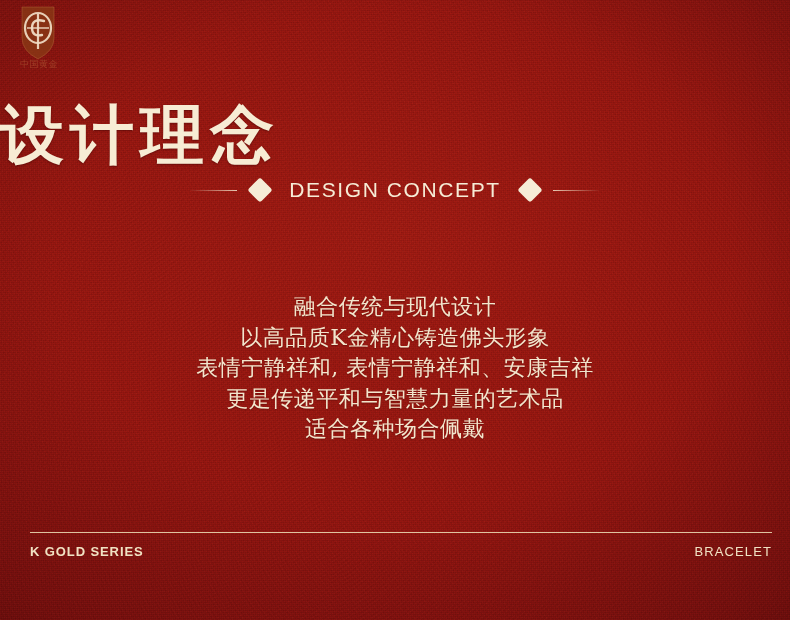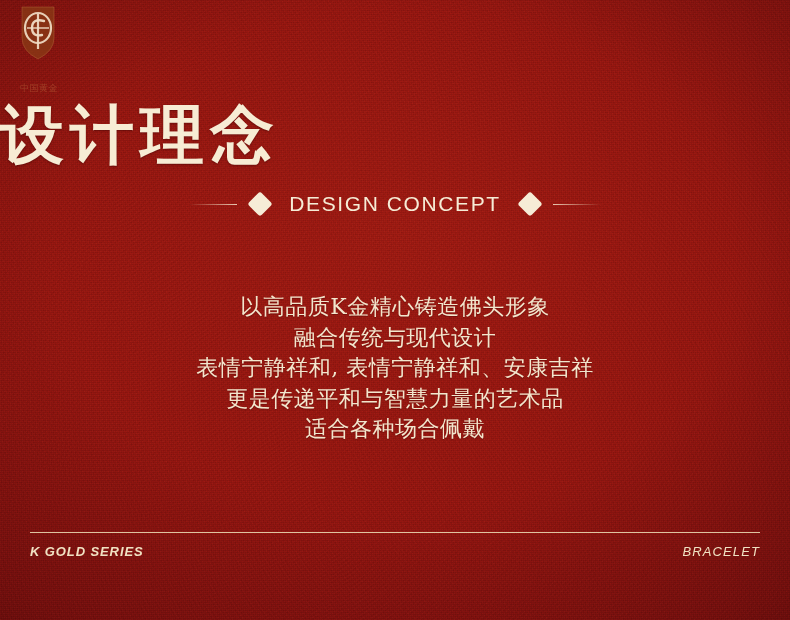--- a/index.html
+++ b/index.html
@@ -70,21 +70,20 @@
     position: absolute;
     left: 2px;
     top: 54px;
     width: 58px;
     text-align: center;
     font-family: Liberation Serif, serif;
     font-size: 9px;
     letter-spacing: .5px;
     color: rgba(196,120,70,.42);
     white-space: nowrap;
-    margin-top: 24px;
   }
 
   
   .heading-block {
     position: absolute;
     left: 0;
     right: 0;
     top: 96px;
   }
   .title-cn {
@@ -93,21 +92,21 @@
     font-size: 64px;
     line-height: 78px;
     letter-spacing: 6px;
     color: #f7ecd4;
     text-shadow: 0 1px 2px rgba(70,6,6,.55);
     margin: 0;
     padding: 0;
   }
 
   .subtitle-row {
-    margin-top: 18px;
+    margin-top: 4px;
     display: flex;
     align-items: center;
     justify-content: center;
     gap: 14px;
   }
   .rule-seg {
     width: 48px;
     height: 1px;
     background: linear-gradient(90deg, rgba(244,230,204,0) 0%, rgba(244,230,204,.85) 100%);
   }
@@ -147,23 +146,22 @@
     letter-spacing: .5px;
     color: #f3e6cd;
     white-space: nowrap;
     text-shadow: 0 1px 1px rgba(70,6,6,.4);
   }
 
   
   .footer {
     position: absolute;
     left: 30px;
-    right: 30px;
+    right: 18px;
     top: 532px;
-    font-style: italic;
   }
   .footer-rule {
     height: 1px;
     background: #e8d7b0;
     opacity: .9;
   }
   .footer-row {
     margin-top: 11px;
     display: flex;
     align-items: baseline;
@@ -207,22 +205,22 @@
     <div class="subtitle-row">
       <span class="rule-seg"></span>
       <span class="diamond"></span>
       <span class="subtitle-en">DESIGN CONCEPT</span>
       <span class="diamond"></span>
       <span class="rule-seg right"></span>
     </div>
   </div>
 
   <div class="body-copy">
+    <div class="body-line">融合传统与现代设计</div>
     <div class="body-line">以高品质K金精心铸造佛头形象</div>
-    <div class="body-line">融合传统与现代设计</div>
     <div class="body-line">表情宁静祥和, 表情宁静祥和、安康吉祥</div>
     <div class="body-line">更是传递平和与智慧力量的艺术品</div>
     <div class="body-line">适合各种场合佩戴</div>
   </div>
 
   <div class="footer">
     <div class="footer-rule"></div>
     <div class="footer-row">
       <span class="footer-label">K GOLD SERIES</span>
       <span class="footer-label right">BRACELET</span>

